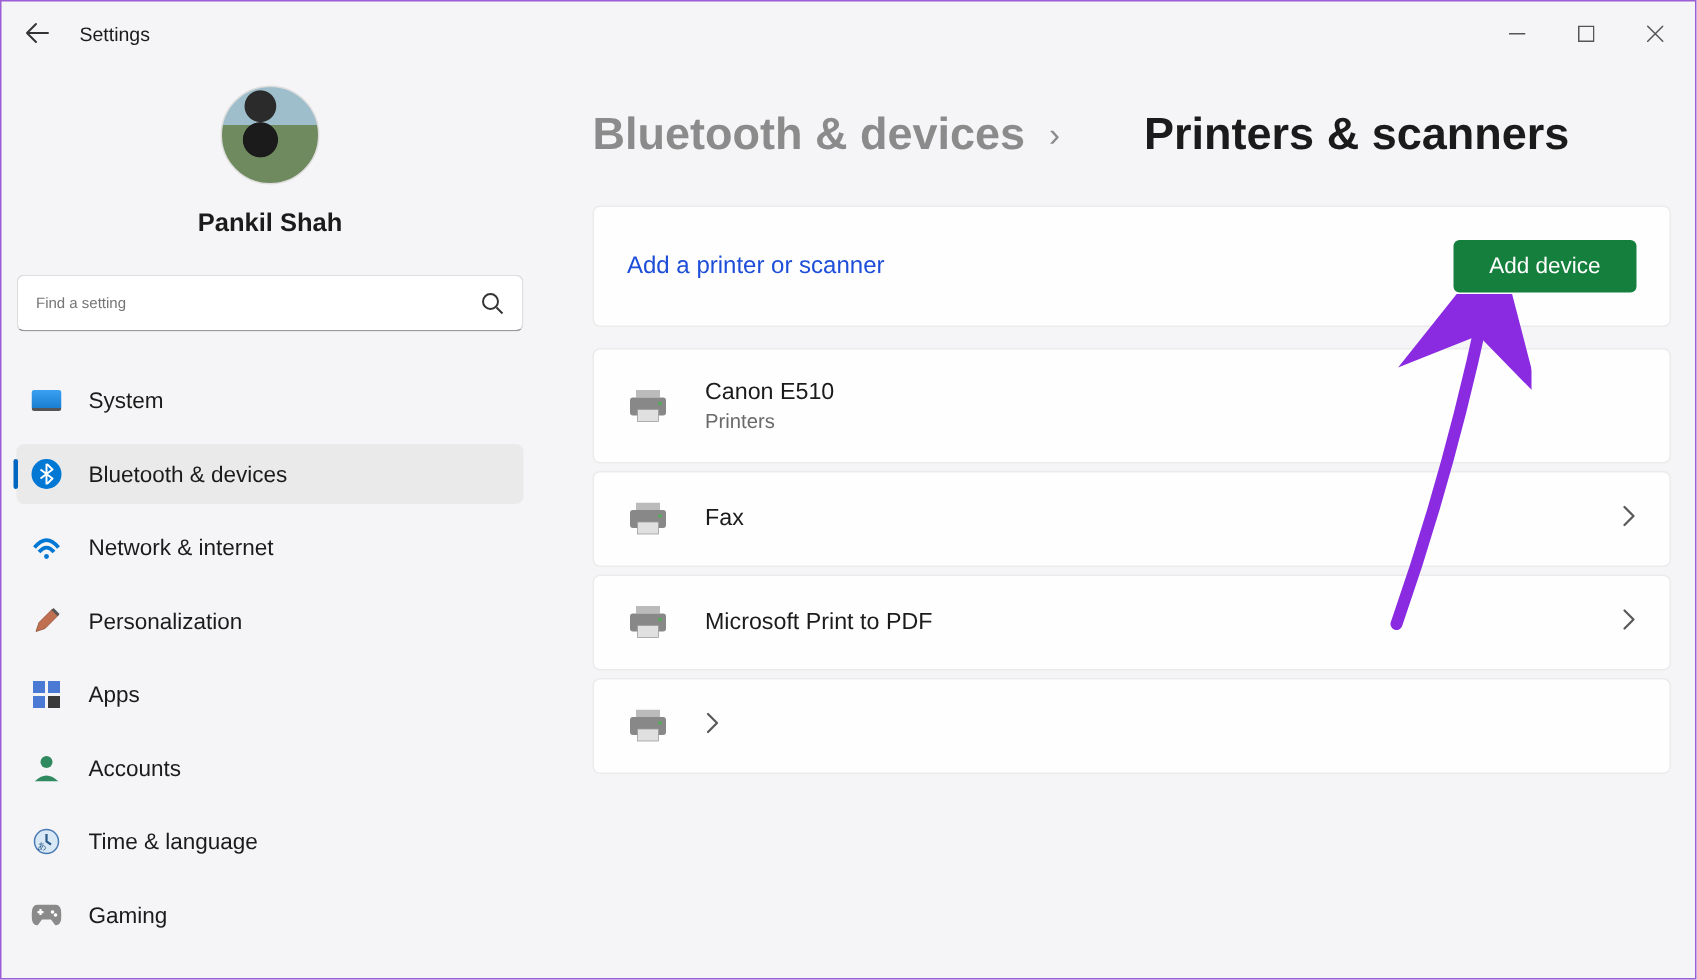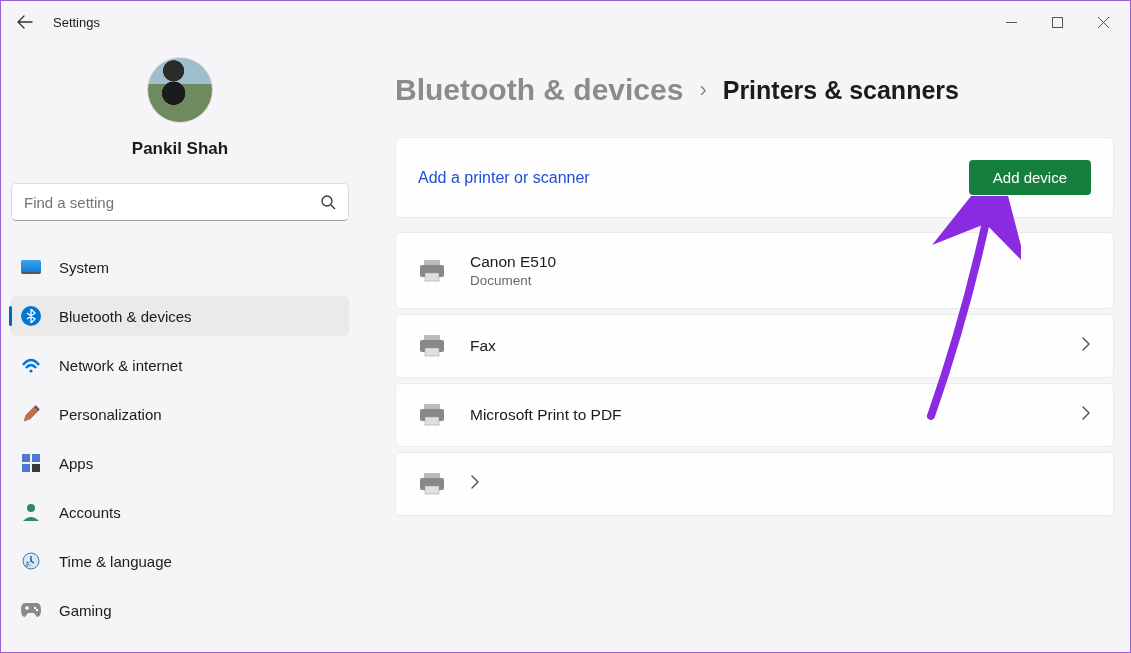--- a/index.html
+++ b/index.html
@@ -53,21 +53,21 @@
     margin: 6px 0 26px 0;
     display: flex; align-items: center;
     background: #fff;
     border: 1px solid #dedede;
     border-bottom: 1.5px solid #9a9a9a;
     border-radius: 5px;
     height: 38px;
     padding: 0 12px;
   }
   .search input {
-    flex: 1; border: none; outline: none; font-size: 15px; background: transparent;
+    flex: 1; border: none; outline: none; font-size: 10px; background: transparent;
     color: #666;
   }
   .search-icon { color: #444; }
   
   .nav { list-style: none; }
   .nav-item {
     display: flex; align-items: center; gap: 18px;
     height: 40px;
     padding: 0 10px;
     border-radius: 5px;
@@ -90,21 +90,21 @@
   .i-system { background: linear-gradient(180deg,#3aa0f0,#1a7fd0); border-radius:2px; width:20px; height:14px; border-bottom:2px solid #555; }
   .i-bt { width:20px;height:20px;border-radius:50%;background:#0078d4;display:flex;align-items:center;justify-content:center;color:#fff;font-size:12px; }
   .i-apps { width:18px;height:18px; }
   .i-acct { width:18px;height:18px; }
   .i-time { width:18px;height:18px; }
   .i-game { width:20px;height:14px; }
   
   .breadcrumb { display:flex; align-items:center; gap:16px; margin-bottom:30px; flex-wrap:wrap; }
   .crumb-parent { font-size:30px; font-weight:600; color:#8b8b8b; cursor:pointer; }
   .crumb-sep { font-size:22px; color:#8b8b8b; }
-  .crumb-current { font-size:25px; font-weight:600; color:#1b1b1b; }
+  .crumb-current { font-size:30px; font-weight:600; color:#1b1b1b;margin-left:40px; }
   
   .card {
     background:#fefefe;
     border:1px solid #ebebeb;
     border-radius:5px;
     margin-bottom:5px;
   }
   .addcard {
     display:flex; align-items:center; justify-content:space-between;
     padding:22px 22px;
@@ -270,21 +270,21 @@
     <div id="devices-container">
         <div class="card device-item">
           <span class="device-icon"><svg width="28" height="22" viewBox="0 0 28 22">
               <rect x="6" y="0" width="16" height="5" fill="#bbb"></rect>
               <rect x="2" y="5" width="24" height="12" rx="2" fill="#888"></rect>
               <rect x="7" y="13" width="14" height="8" fill="#e0e0e0" stroke="#999" stroke-width="0.5"></rect>
               <circle cx="22" cy="9" r="1.2" fill="#4caf50"></circle>
             </svg></span>
           <div class="device-text">
             <div class="device-name">Canon E510</div>
-            <div class="device-sub">Document</div>
+            <div class="device-sub">Printers</div>
           </div>
         </div>
         <div class="card device-item">
           <span class="device-icon"><svg width="28" height="22" viewBox="0 0 28 22">
               <rect x="6" y="0" width="16" height="5" fill="#bbb"></rect>
               <rect x="2" y="5" width="24" height="12" rx="2" fill="#888"></rect>
               <rect x="7" y="13" width="14" height="8" fill="#e0e0e0" stroke="#999" stroke-width="0.5"></rect>
               <circle cx="22" cy="9" r="1.2" fill="#4caf50"></circle>
             </svg></span>
           <div class="device-text">

